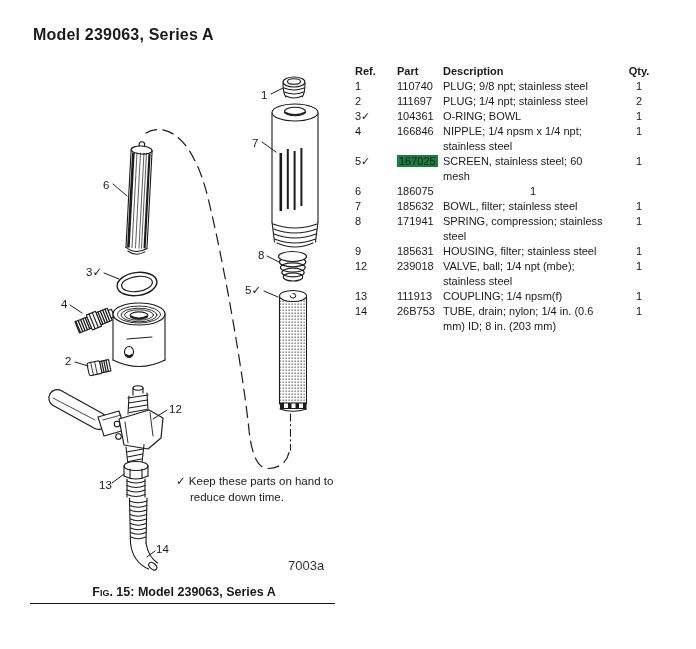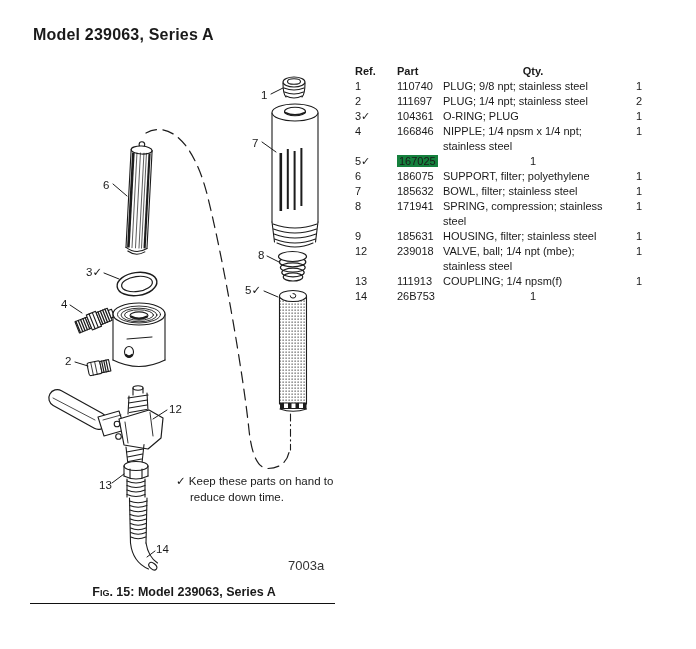--- a/index.html
+++ b/index.html
@@ -200,56 +200,57 @@
 </svg>
 
 <div class="note"><span>✓</span> <span>Keep these parts on hand to reduce down time.</span></div>
 
 <div class="drawing-number">7003a</div>
 
 <div class="parts-table">
   <div class="prow phead">
     <div class="ref">Ref.</div>
     <div class="part">Part</div>
+    <div class="desc">Description</div>
     <div class="qty">Qty.</div>
   </div>
   <div>
       <div class="prow">
         <div class="ref">1</div>
         <div class="part"><span class="part-num">110740</span></div>
         <div class="desc">PLUG; 9/8 npt; stainless steel</div>
         <div class="qty">1</div>
       </div>
       <div class="prow">
         <div class="ref">2</div>
         <div class="part"><span class="part-num">111697</span></div>
         <div class="desc">PLUG; 1/4 npt; stainless steel</div>
         <div class="qty">2</div>
       </div>
       <div class="prow">
         <div class="ref">3✓</div>
         <div class="part"><span class="part-num">104361</span></div>
-        <div class="desc">O-RING; PLUG</div>
+        <div class="desc">O-RING; BOWL</div>
         <div class="qty">1</div>
       </div>
       <div class="prow">
         <div class="ref">4</div>
         <div class="part"><span class="part-num">166846</span></div>
         <div class="desc">NIPPLE; 1/4 npsm x 1/4 npt; stainless steel</div>
         <div class="qty">1</div>
       </div>
       <div class="prow">
         <div class="ref">5✓</div>
         <div class="part"><span class="part-num hl" style="background: #15803d;">167025</span></div>
+        <div class="desc">SCREEN, stainless steel; 60 mesh</div>
         <div class="qty">1</div>
       </div>
       <div class="prow">
         <div class="ref">6</div>
         <div class="part"><span class="part-num">186075</span></div>
-        <div class="desc">SUPPORT, filter; polyethylene</div>
         <div class="qty">1</div>
       </div>
       <div class="prow">
         <div class="ref">7</div>
         <div class="part"><span class="part-num">185632</span></div>
         <div class="desc">BOWL, filter; stainless steel</div>
         <div class="qty">1</div>
       </div>
       <div class="prow">
         <div class="ref">8</div>
@@ -271,18 +272,19 @@
       </div>
       <div class="prow">
         <div class="ref">13</div>
         <div class="part"><span class="part-num">111913</span></div>
         <div class="desc">COUPLING; 1/4 npsm(f)</div>
         <div class="qty">1</div>
       </div>
       <div class="prow">
         <div class="ref">14</div>
         <div class="part"><span class="part-num">26B753</span></div>
+        <div class="desc">TUBE, drain; nylon; 1/4 in. (0.6 mm) ID; 8 in. (203 mm)</div>
         <div class="qty">1</div>
       </div>
     </div>
 </div>
 
 <div class="figure-caption"><span class="figno">Fig. 15:</span> <span>Model 239063, Series A</span></div>
 
 </body></html>

